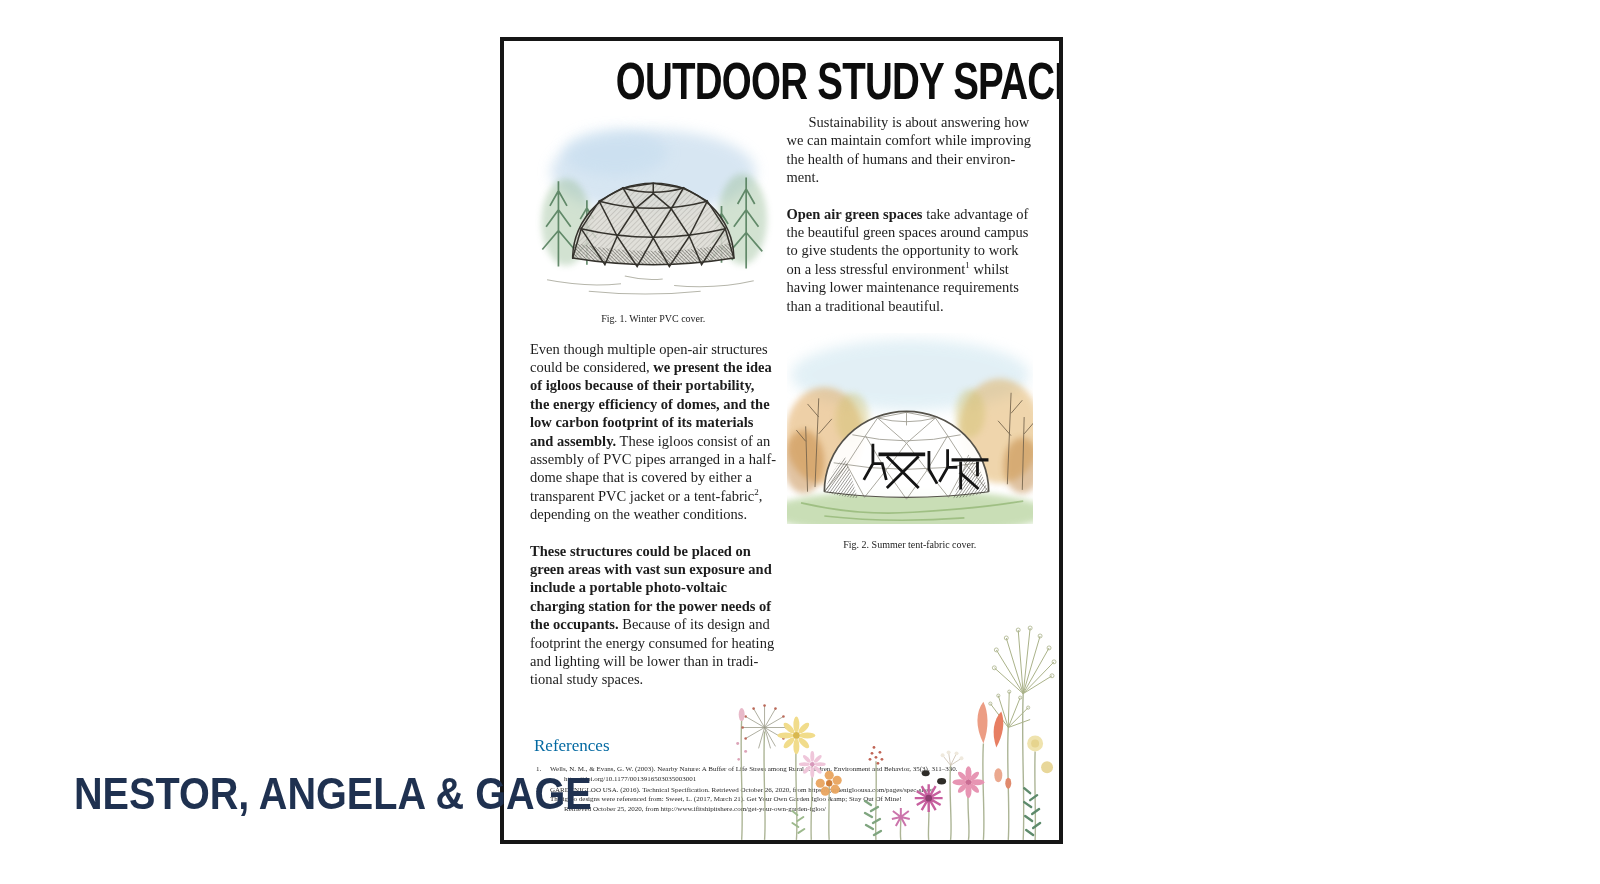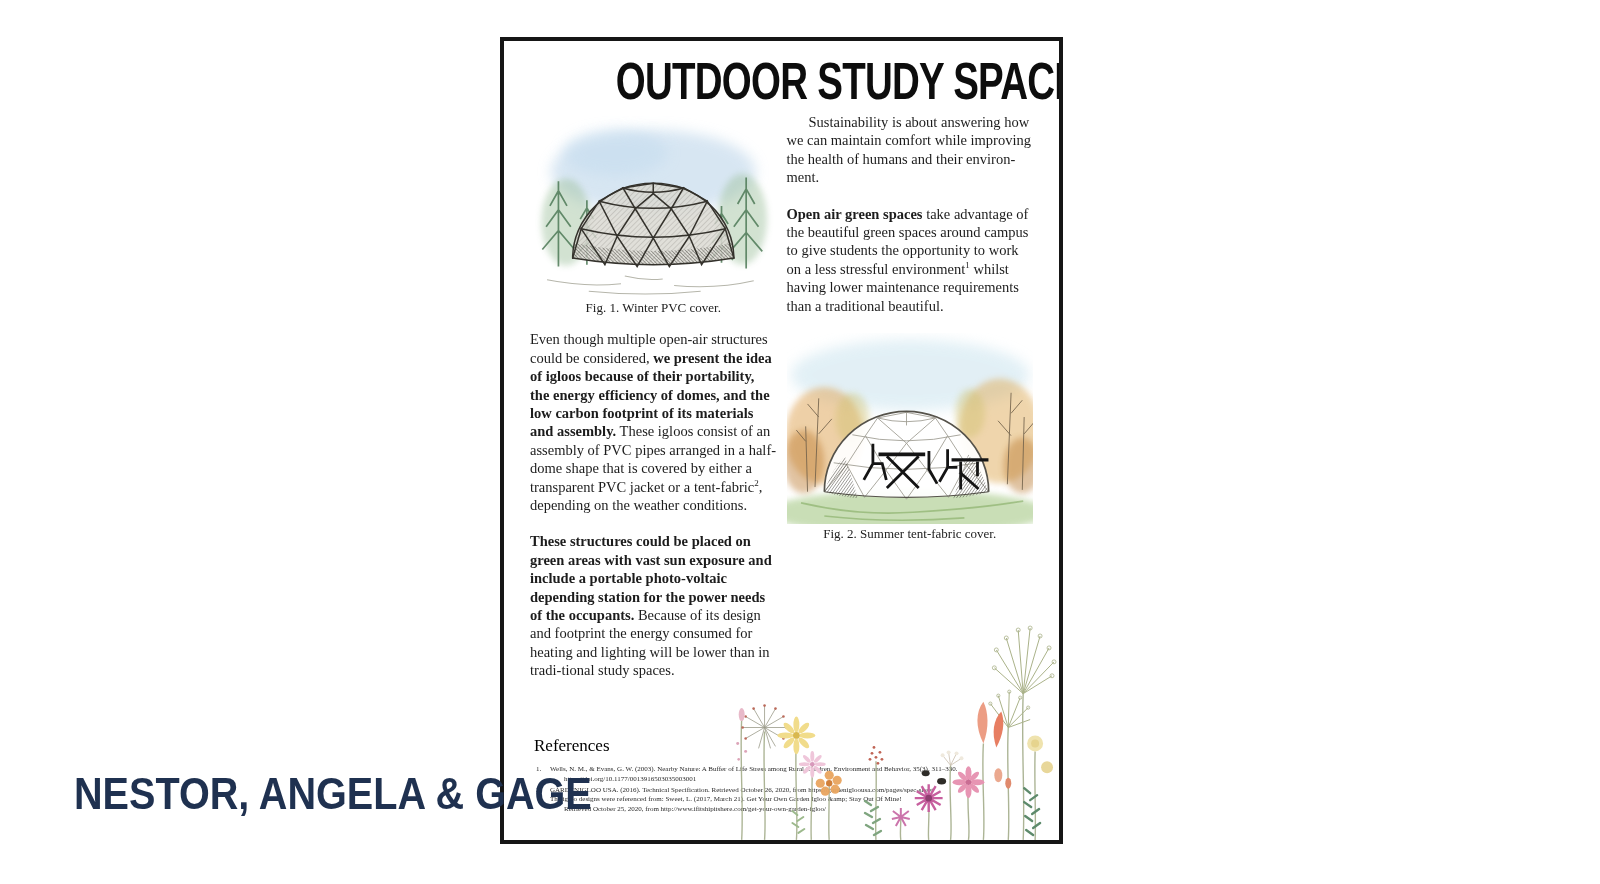--- a/index.html
+++ b/index.html
@@ -19,29 +19,29 @@
   }
   .poster-title .squeeze{display:inline-block;transform:scaleX(0.74);transform-origin:center;}
   .columns{display:flex;gap:10px;margin-top:6px;}
   .col{width:50%;font-size:14.5px;line-height:1.27;}
   .col p{margin:0 0 18px 0;text-align:left;}
   .col p.indent{text-indent:22px;}
   .col b{font-weight:bold;}
   sup{font-size:0.62em;line-height:0;}
   figure{margin:0;padding:0;}
   figcaption{
-    text-align:center;font-size:13px;margin-top:2px;margin-bottom:14px;color:#222;
+    text-align:center;font-size:10px;margin-top:15px;margin-bottom:14px;color:#222;
   }
   .fig-svg{display:block;width:100%;height:auto;}
   .references{
     position:absolute;left:30px;bottom:24px;width:446px;z-index:1;
   }
   .references h2{
     font-family:"Liberation Serif", serif;font-weight:normal;
-    font-size:17px;margin:0 0 9px 0;color:#000000;
+    font-size:17px;margin:0 0 9px 0;color:#0369a1;
   }
   .ref{position:relative;padding-left:16px;font-size:7px;line-height:1.4;color:#2a2a2a;margin-bottom:1px;}
   .ref-num{position:absolute;left:2px;top:0;}
   .ref-line{display:block;}
   .ref-line.cont{padding-left:14px;}
   .flowers{
     position:absolute;right:1px;bottom:0;width:378px;height:224px;z-index:2;pointer-events:none;
   }
   .authors{
     position:absolute;left:74px;top:769px;z-index:10;white-space:nowrap;
@@ -101,21 +101,21 @@
             <polyline points="73,93 98,79 111,101 130,85 149,101 162,79 187,93"></polyline>
             <polyline points="98,79 130,74 162,79"></polyline>
             <line x1="130" y1="85" x2="130" y2="74"></line>
           </g>
         </svg>
         <figcaption>Fig. 1. Winter PVC cover.</figcaption>
       </figure>
 
       <p><span>Even though multiple open-air structures could be considered, </span><b>we present the idea of igloos because of their portability, the energy efficiency of domes, and the low carbon footprint of its materials and assembly.</b><span> These igloos consist of an assembly of PVC pipes arranged in a half-dome shape that is covered by either a transparent PVC jacket or a tent-fabric</span><sup>2</sup><span>, depending on the weather conditions.</span></p>
 
-      <p><b>These structures could be placed on green areas with vast sun exposure and include a portable photo-voltaic depending station for the power needs of the occupants.</b><span> Because of its design and footprint the energy consumed for heating and lighting will be lower than in tradi-tional study spaces.</span></p>
+      <p><b>These structures could be placed on green areas with vast sun exposure and include a portable photo-voltaic charging station for the power needs of the occupants.</b><span> Because of its design and footprint the energy consumed for heating and lighting will be lower than in tradi-tional study spaces.</span></p>
     </div>
 
     <div class="col">
       <p class="indent">Sustainability is about answering how we can maintain comfort while improving the health of humans and their environ-ment.</p>
 
       <p><b>Open air green spaces</b><span> take advantage of the beautiful green spaces around campus to give students the opportunity to work on a less stressful environment</span><sup>1</sup><span> whilst having lower maintenance requirements than a traditional beautiful.</span></p>
 
       <figure style="margin-top:16px;font-family:Liberation Serif, serif;">
         <svg class="fig-svg" viewBox="0 0 264 205" aria-hidden="true">
           <defs>

